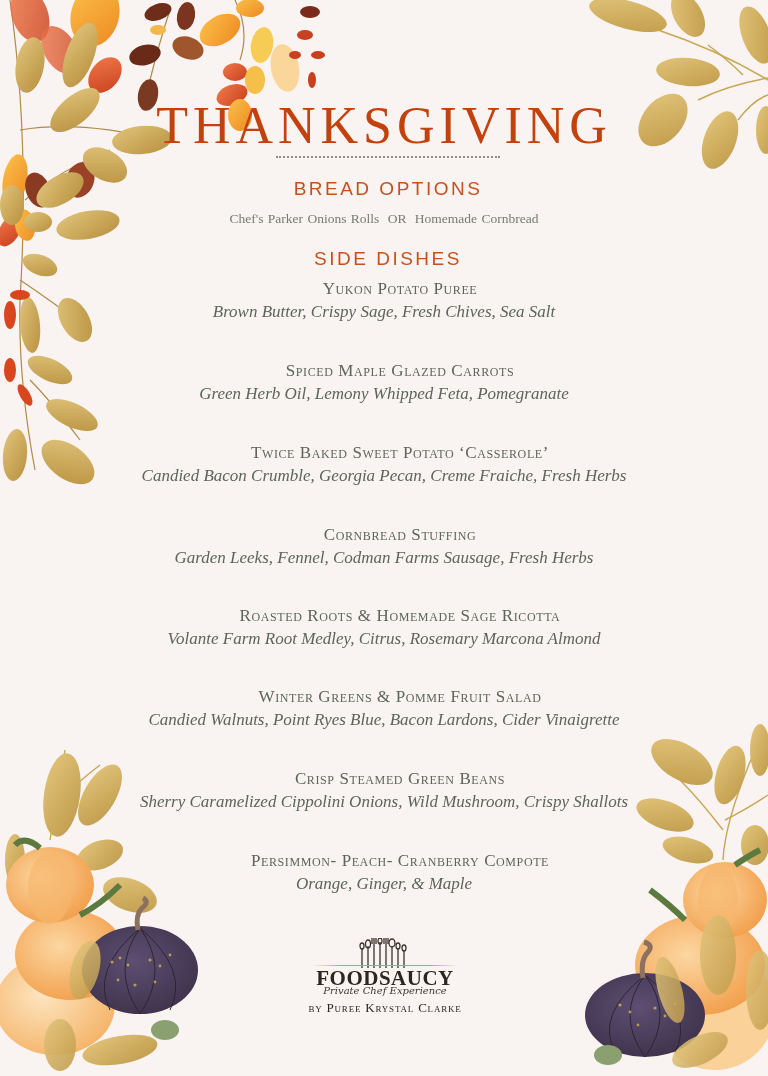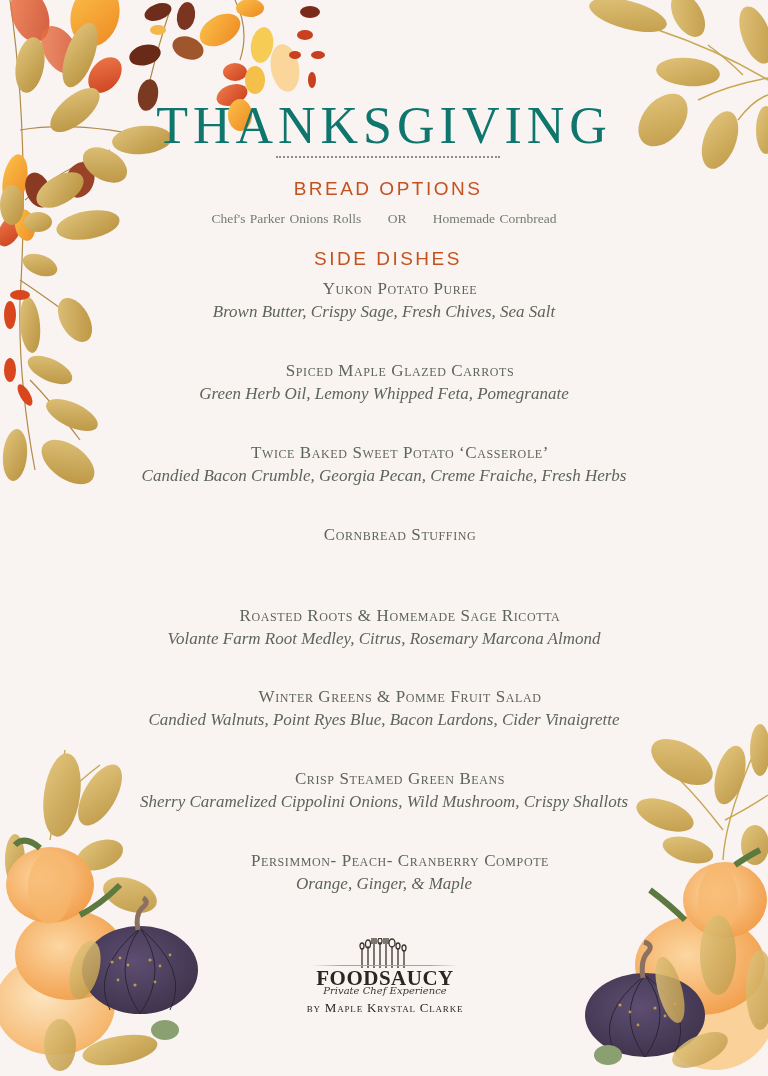--- a/index.html
+++ b/index.html
@@ -12,41 +12,41 @@
   .page { position: absolute; inset: 0; }
   .decor { position: absolute; pointer-events: none; }
   .content {
     position: absolute; left: 0; right: 0; top: 0;
     text-align: center;
   }
   .title {
     position: absolute; left: 0; right: 0; top: 96px;
     font-family: "Liberation Serif", serif;
     font-size: 52px; letter-spacing: 5px;
-    color: #0f766e; font-weight: normal;
+    color: #c2410c; font-weight: normal;
     line-height: 60px;
   }
   .divider {
     position: absolute; left: 276px; width: 224px; top: 156px;
     border-top: 2px dotted #8a8e86;
     height: 0;
   }
   .section-heading {
     position: absolute; left: 0; right: 0;
     font-family: "Liberation Sans", sans-serif;
     font-size: 19px; letter-spacing: 2.5px;
     color: #c4521e; line-height: 22px; padding-left: 8px;
   }
   .bread-line {
     position: absolute; left: 0; right: 0; top: 211px;
     font-family: "Liberation Serif", serif;
     font-size: 13.5px; color: #757b72; line-height: 16px;
     word-spacing: 1px;
   }
-  .bread-line .or { margin: 0 22px; }
+  .bread-line .or { margin: 0 4px; }
   .dish {
     position: absolute; left: 0; right: 0;
   }
   .dish-name {
     font-family: "Liberation Serif", serif;
     font-size: 17px; color: #5d6459;
     font-variant: small-caps; letter-spacing: 0.6px;
     line-height: 22px;
     margin-left: 32px;
   }
@@ -326,20 +326,21 @@
     <div class="dish" style="top:360px">
       <div class="dish-name">Spiced Maple Glazed Carrots</div>
       <div class="dish-desc">Green Herb Oil, Lemony Whipped Feta, Pomegranate</div>
     </div>
     <div class="dish" style="top:442px">
       <div class="dish-name">Twice Baked Sweet Potato ‘Casserole’</div>
       <div class="dish-desc">Candied Bacon Crumble, Georgia Pecan, Creme Fraiche, Fresh Herbs</div>
     </div>
     <div class="dish" style="top:524px">
       <div class="dish-name">Cornbread Stuffing</div>
+      <div class="dish-desc">Garden Leeks, Fennel, Codman Farms Sausage, Fresh Herbs</div>
     </div>
     <div class="dish" style="top:605px">
       <div class="dish-name">Roasted Roots &amp; Homemade Sage Ricotta</div>
       <div class="dish-desc">Volante Farm Root Medley, Citrus, Rosemary Marcona Almond</div>
     </div>
     <div class="dish" style="top:686px">
       <div class="dish-name">Winter Greens &amp; Pomme Fruit Salad</div>
       <div class="dish-desc">Candied Walnuts, Point Ryes Blue, Bacon Lardons, Cider Vinaigrette</div>
     </div>
     <div class="dish" style="top:768px">
@@ -369,15 +370,15 @@
           <ellipse cx="34" cy="5" rx="3" ry="4"></ellipse>
         <line x1="40" y1="10" x2="40" y2="30"></line>
           <ellipse cx="40" cy="8" rx="2" ry="3"></ellipse>
         <line x1="46" y1="12" x2="46" y2="30"></line>
           <ellipse cx="46" cy="10" rx="2" ry="3"></ellipse>
       </g>
     </svg>
     <div class="logo-line"></div>
     <div class="logo-brand">FOODSAUCY</div>
     <div class="logo-tagline">Private Chef Experience</div>
-    <div class="logo-byline">by Maple Krystal Clarke</div>
+    <div class="logo-byline">by Puree Krystal Clarke</div>
   </div>
 </div>
 
 </body></html>

